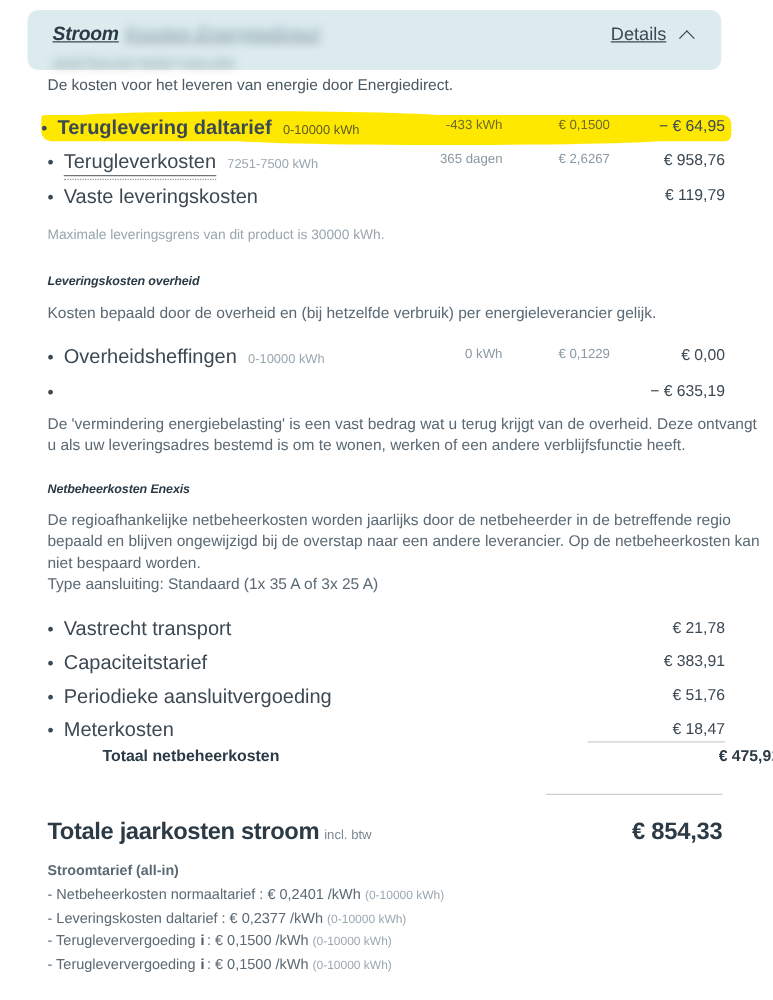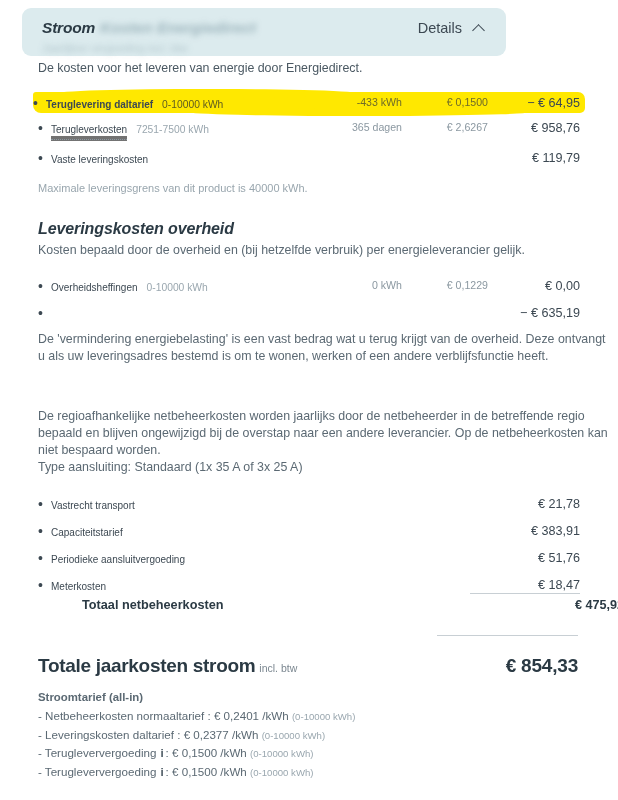--- a/index.html
+++ b/index.html
@@ -20,28 +20,29 @@
     position: relative;
     width: 618px;
     height: 800px;
   }
 
   
   .card-header {
     position: absolute;
     left: 22px;
     top: 8px;
-    width: 484px;
+    width: 555px;
     height: 48px;
     background: #dcebee;
     border-radius: 9px;
     display: flex;
     align-items: flex-start;
     box-sizing: border-box;
     padding: 11px 20px 0 20px;
+    text-decoration: underline;
   }
   .header-left {
     display: flex;
     flex-direction: column;
     flex: 1 1 auto;
     min-width: 0;
   }
   .header-title-row {
     display: flex;
     align-items: baseline;
@@ -103,21 +104,21 @@
     position: absolute;
     font-size: 12.4px;
     line-height: 17.5px;
     color: #5b6973;
   }
   .para-dark {
     color: #4a5862;
   }
   .sec-title {
     position: absolute;
-    font-size: 16px;
+    font-size: 10px;
     font-weight: bold;
     font-style: italic;
     color: #2b3a44;
     letter-spacing: -0.1px;
   }
   .muted-small {
     position: absolute;
     font-size: 11px;
     color: #99a6ae;
   }
@@ -174,26 +175,26 @@
     width: 100%;
   }
   .bullet {
     flex: 0 0 auto;
     width: 13px;
     font-size: 14px;
     line-height: 1;
     color: #3c4852;
   }
   .item-label {
-    font-size: 10px;
+    font-size: 16px;
     color: #3c4852;
     white-space: nowrap;
   }
   .item-label.tip {
-    border-bottom: 5px solid #737373;
+    border-bottom: 1px solid #737373;
     padding-bottom: 1px;
     position: relative;
   }
   .item-label.tip::after {
     content: "";
     position: absolute;
     left: 0;
     right: 0;
     bottom: -4px;
     border-bottom: 1.2px dotted #8d9aa3;
@@ -364,21 +365,21 @@
   </div>
 
   <div class="row" style="top:148px;">
     <span class="row-inner">
       <span class="bullet">•</span>
       <span class="item-label">Vaste leveringskosten</span>
       <span class="col-amt">€ 119,79</span>
     </span>
   </div>
 
-  <div class="muted-small" style="left:38px; top:182px;">Maximale leveringsgrens van dit product is 40000 kWh.</div>
+  <div class="muted-small" style="left:38px; top:182px;">Maximale leveringsgrens van dit product is 30000 kWh.</div>
 
   <div class="sec-title" style="left:38px; top:220px;">Leveringskosten overheid</div>
   <div class="para" style="left:38px; top:242px;">Kosten bepaald door de overheid en (bij hetzelfde verbruik) per energieleverancier gelijk.</div>
 
   <div class="row" style="top:276px;">
     <span class="row-inner">
       <span class="bullet">•</span>
       <span class="item-label">Overheidsheffingen</span>
       <span class="item-range">0-10000 kWh</span>
       <span class="col-qty">0 kWh</span>
@@ -390,20 +391,21 @@
   <div class="row" style="top:303px;">
     <span class="row-inner">
       <span class="bullet">•</span>
       <span class="col-amt">− € 635,19</span>
     </span>
   </div>
 
   <div class="para" style="left:38px; top:331px;">De 'vermindering energiebelasting' is een vast bedrag wat u terug krijgt van de overheid. Deze ontvangt</div>
   <div class="para" style="left:38px; top:348px;">u als uw leveringsadres bestemd is om te wonen, werken of een andere verblijfsfunctie heeft.</div>
 
+  <div class="sec-title" style="left:38px; top:386px;">Netbeheerkosten Enexis</div>
   <div class="para" style="left:38px; top:425px;">bepaald en blijven ongewijzigd bij de overstap naar een andere leverancier. Op de netbeheerkosten kan</div>
   <div class="para" style="left:38px; top:408px;">De regioafhankelijke netbeheerkosten worden jaarlijks door de netbeheerder in de betreffende regio</div>
   <div class="para" style="left:38px; top:442px;">niet bespaard worden.</div>
   <div class="para" style="left:38px; top:459px;">Type aansluiting: Standaard (1x 35 A of 3x 25 A)</div>
 
   <div class="row" style="top:494px;">
     <span class="row-inner">
       <span class="bullet">•</span>
       <span class="item-label">Vastrecht transport</span>
       <span class="col-amt">€ 21,78</span>

